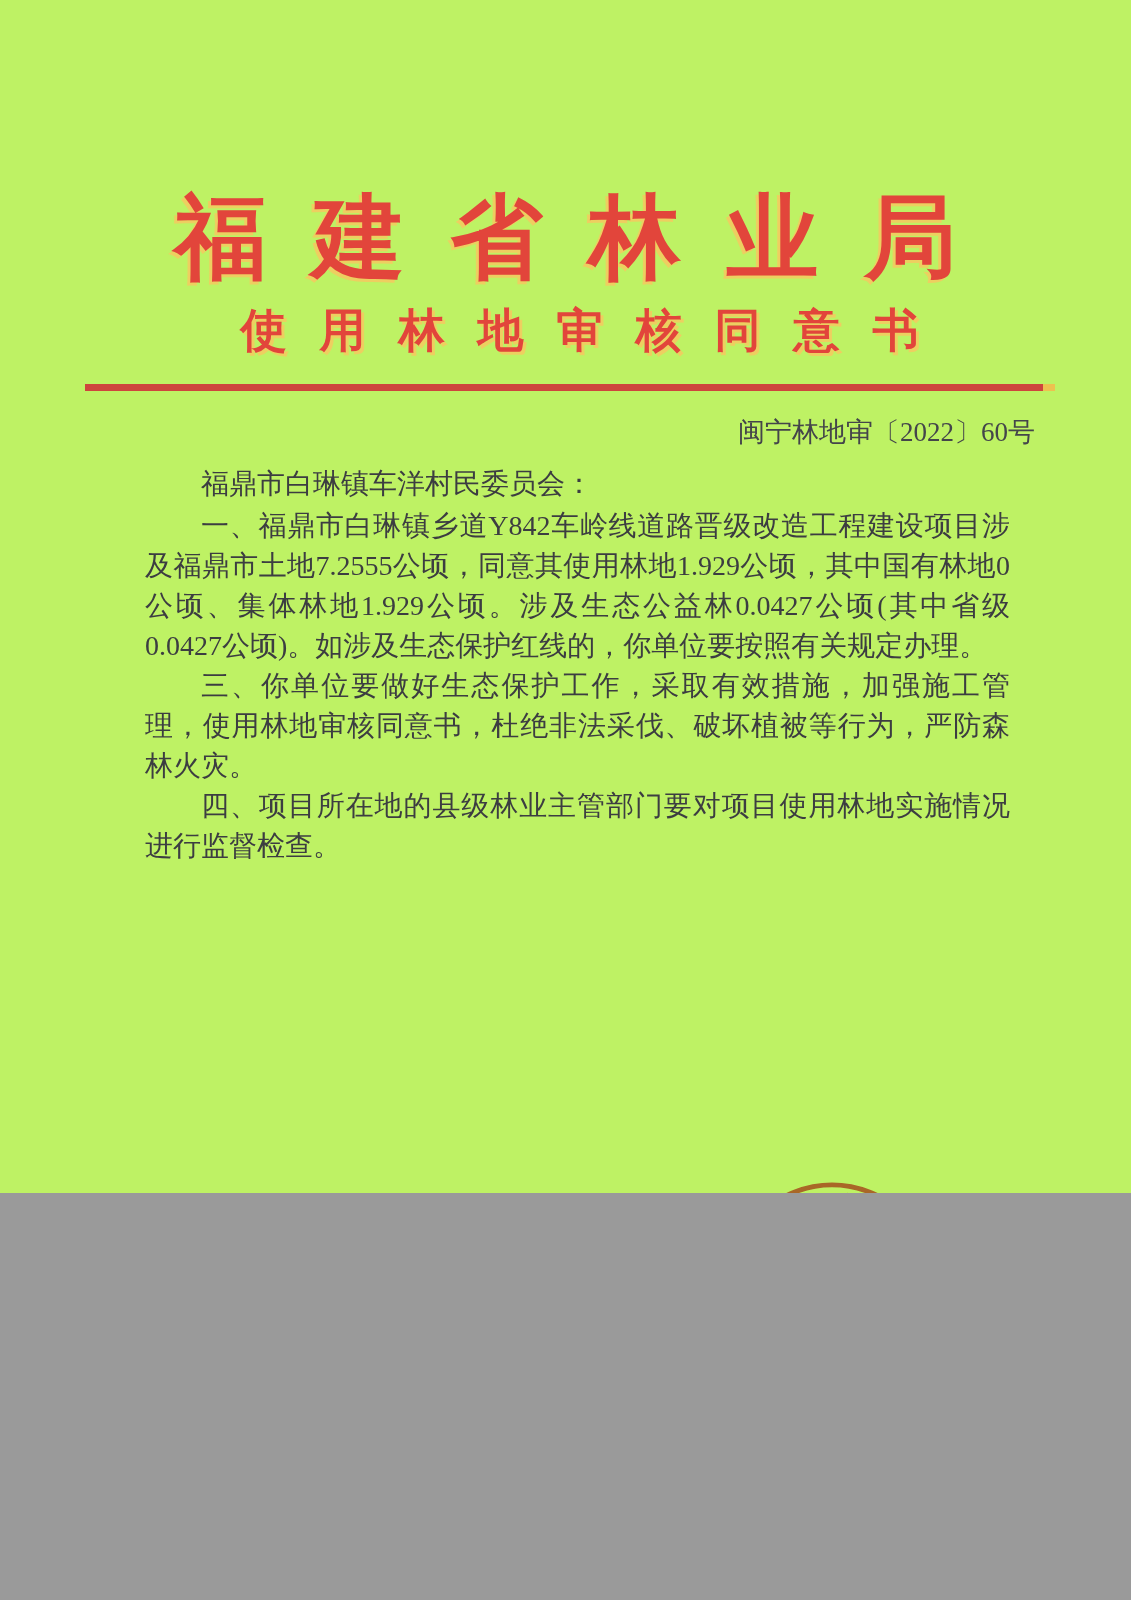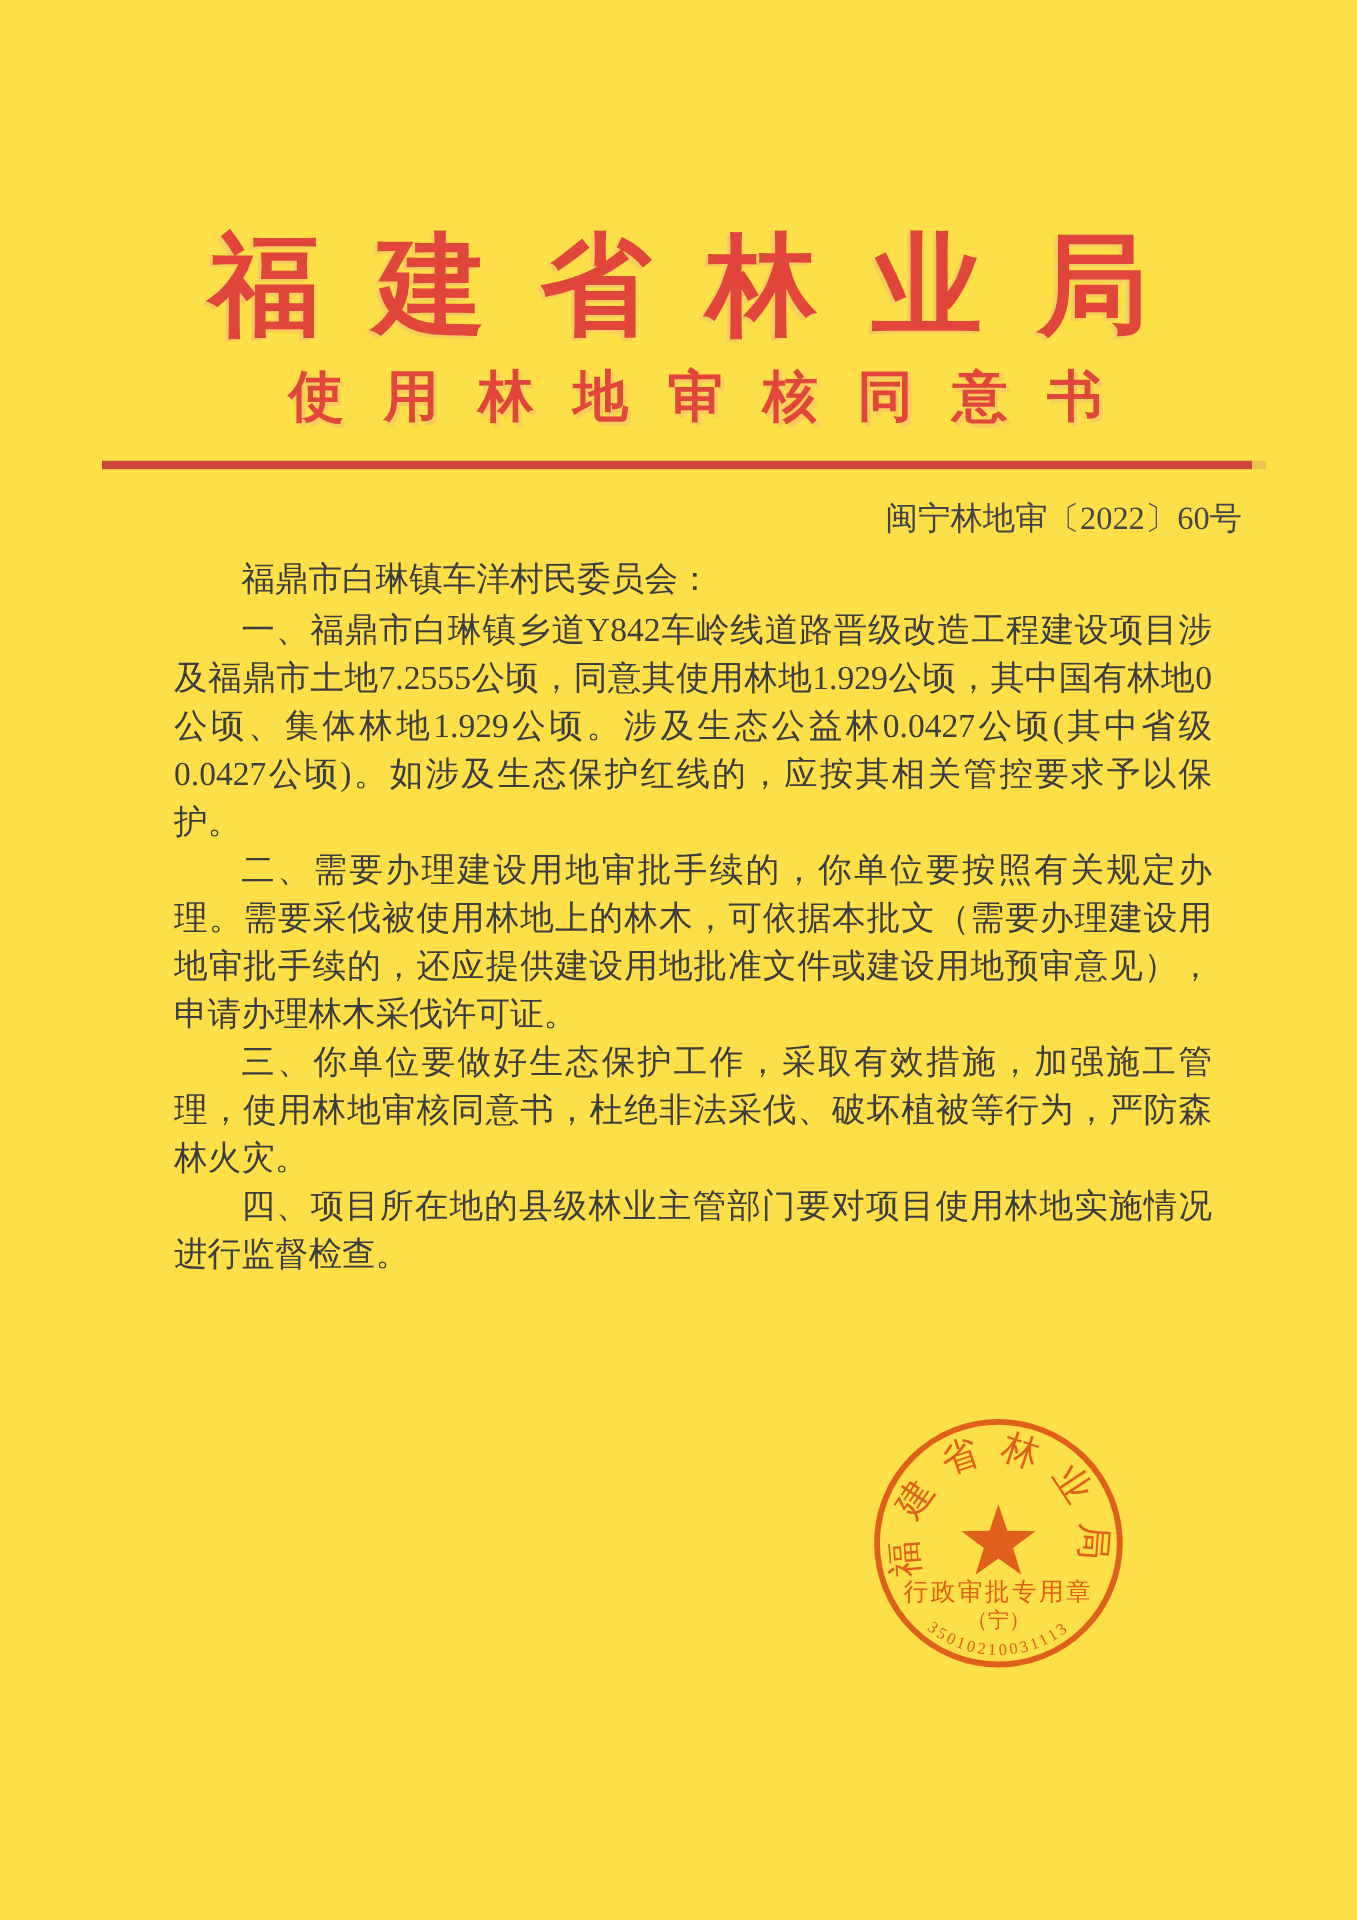--- a/index.html
+++ b/index.html
@@ -1,20 +1,20 @@
 <!DOCTYPE html>
 <html><head>
 <meta charset="utf-8">
 <style>
   html,body{margin:0;padding:0;background:#9a9a9a;}
   .page{
     position:relative;
-    width:1131px;height:1600px;
+    width:1131px;height:1193px;
     margin:0 auto;
-    background:#fde047;
+    background:#bef264;
     overflow:hidden;
     font-family:"Liberation Serif","DejaVu Serif",serif;
     color:#3c3d41;
   }
   
   .letterhead{ text-align:center; }
   .agency-title{
     margin:188px 0 0 0;
     font-size:92px;
     line-height:1.1;
@@ -81,22 +81,21 @@
   <div class="letterhead">
     <div class="agency-title">福建省林业局</div>
     <div class="doc-type-title">使用林地审核同意书</div>
     <div class="red-rule"></div>
   </div>
 
   <div class="doc-number">闽宁林地审〔2022〕60号</div>
 
   <div class="body-text">
     <p class="addressee">福鼎市白琳镇车洋村民委员会：</p>
-    <p>一、福鼎市白琳镇乡道Y842车岭线道路晋级改造工程建设项目涉及福鼎市土地7.2555公顷，同意其使用林地1.929公顷，其中国有林地0公顷、集体林地1.929公顷。涉及生态公益林0.0427公顷(其中省级0.0427公顷)。如涉及生态保护红线的，应按其相关管控要求予以保护。</p>
-    <p>二、需要办理建设用地审批手续的，你单位要按照有关规定办理。需要采伐被使用林地上的林木，可依据本批文（需要办理建设用地审批手续的，还应提供建设用地批准文件或建设用地预审意见），申请办理林木采伐许可证。</p>
+    <p>一、福鼎市白琳镇乡道Y842车岭线道路晋级改造工程建设项目涉及福鼎市土地7.2555公顷，同意其使用林地1.929公顷，其中国有林地0公顷、集体林地1.929公顷。涉及生态公益林0.0427公顷(其中省级0.0427公顷)。如涉及生态保护红线的，你单位要按照有关规定办理。</p>
     <p>三、你单位要做好生态保护工作，采取有效措施，加强施工管理，使用林地审核同意书，杜绝非法采伐、破坏植被等行为，严防森林火灾。</p>
     <p>四、项目所在地的县级林业主管部门要对项目使用林地实施情况进行监督检查。</p>
   </div>
 
   <div class="signature-block">
     
     
   </div>
 
   <svg class="seal" viewBox="0 0 220 220">

